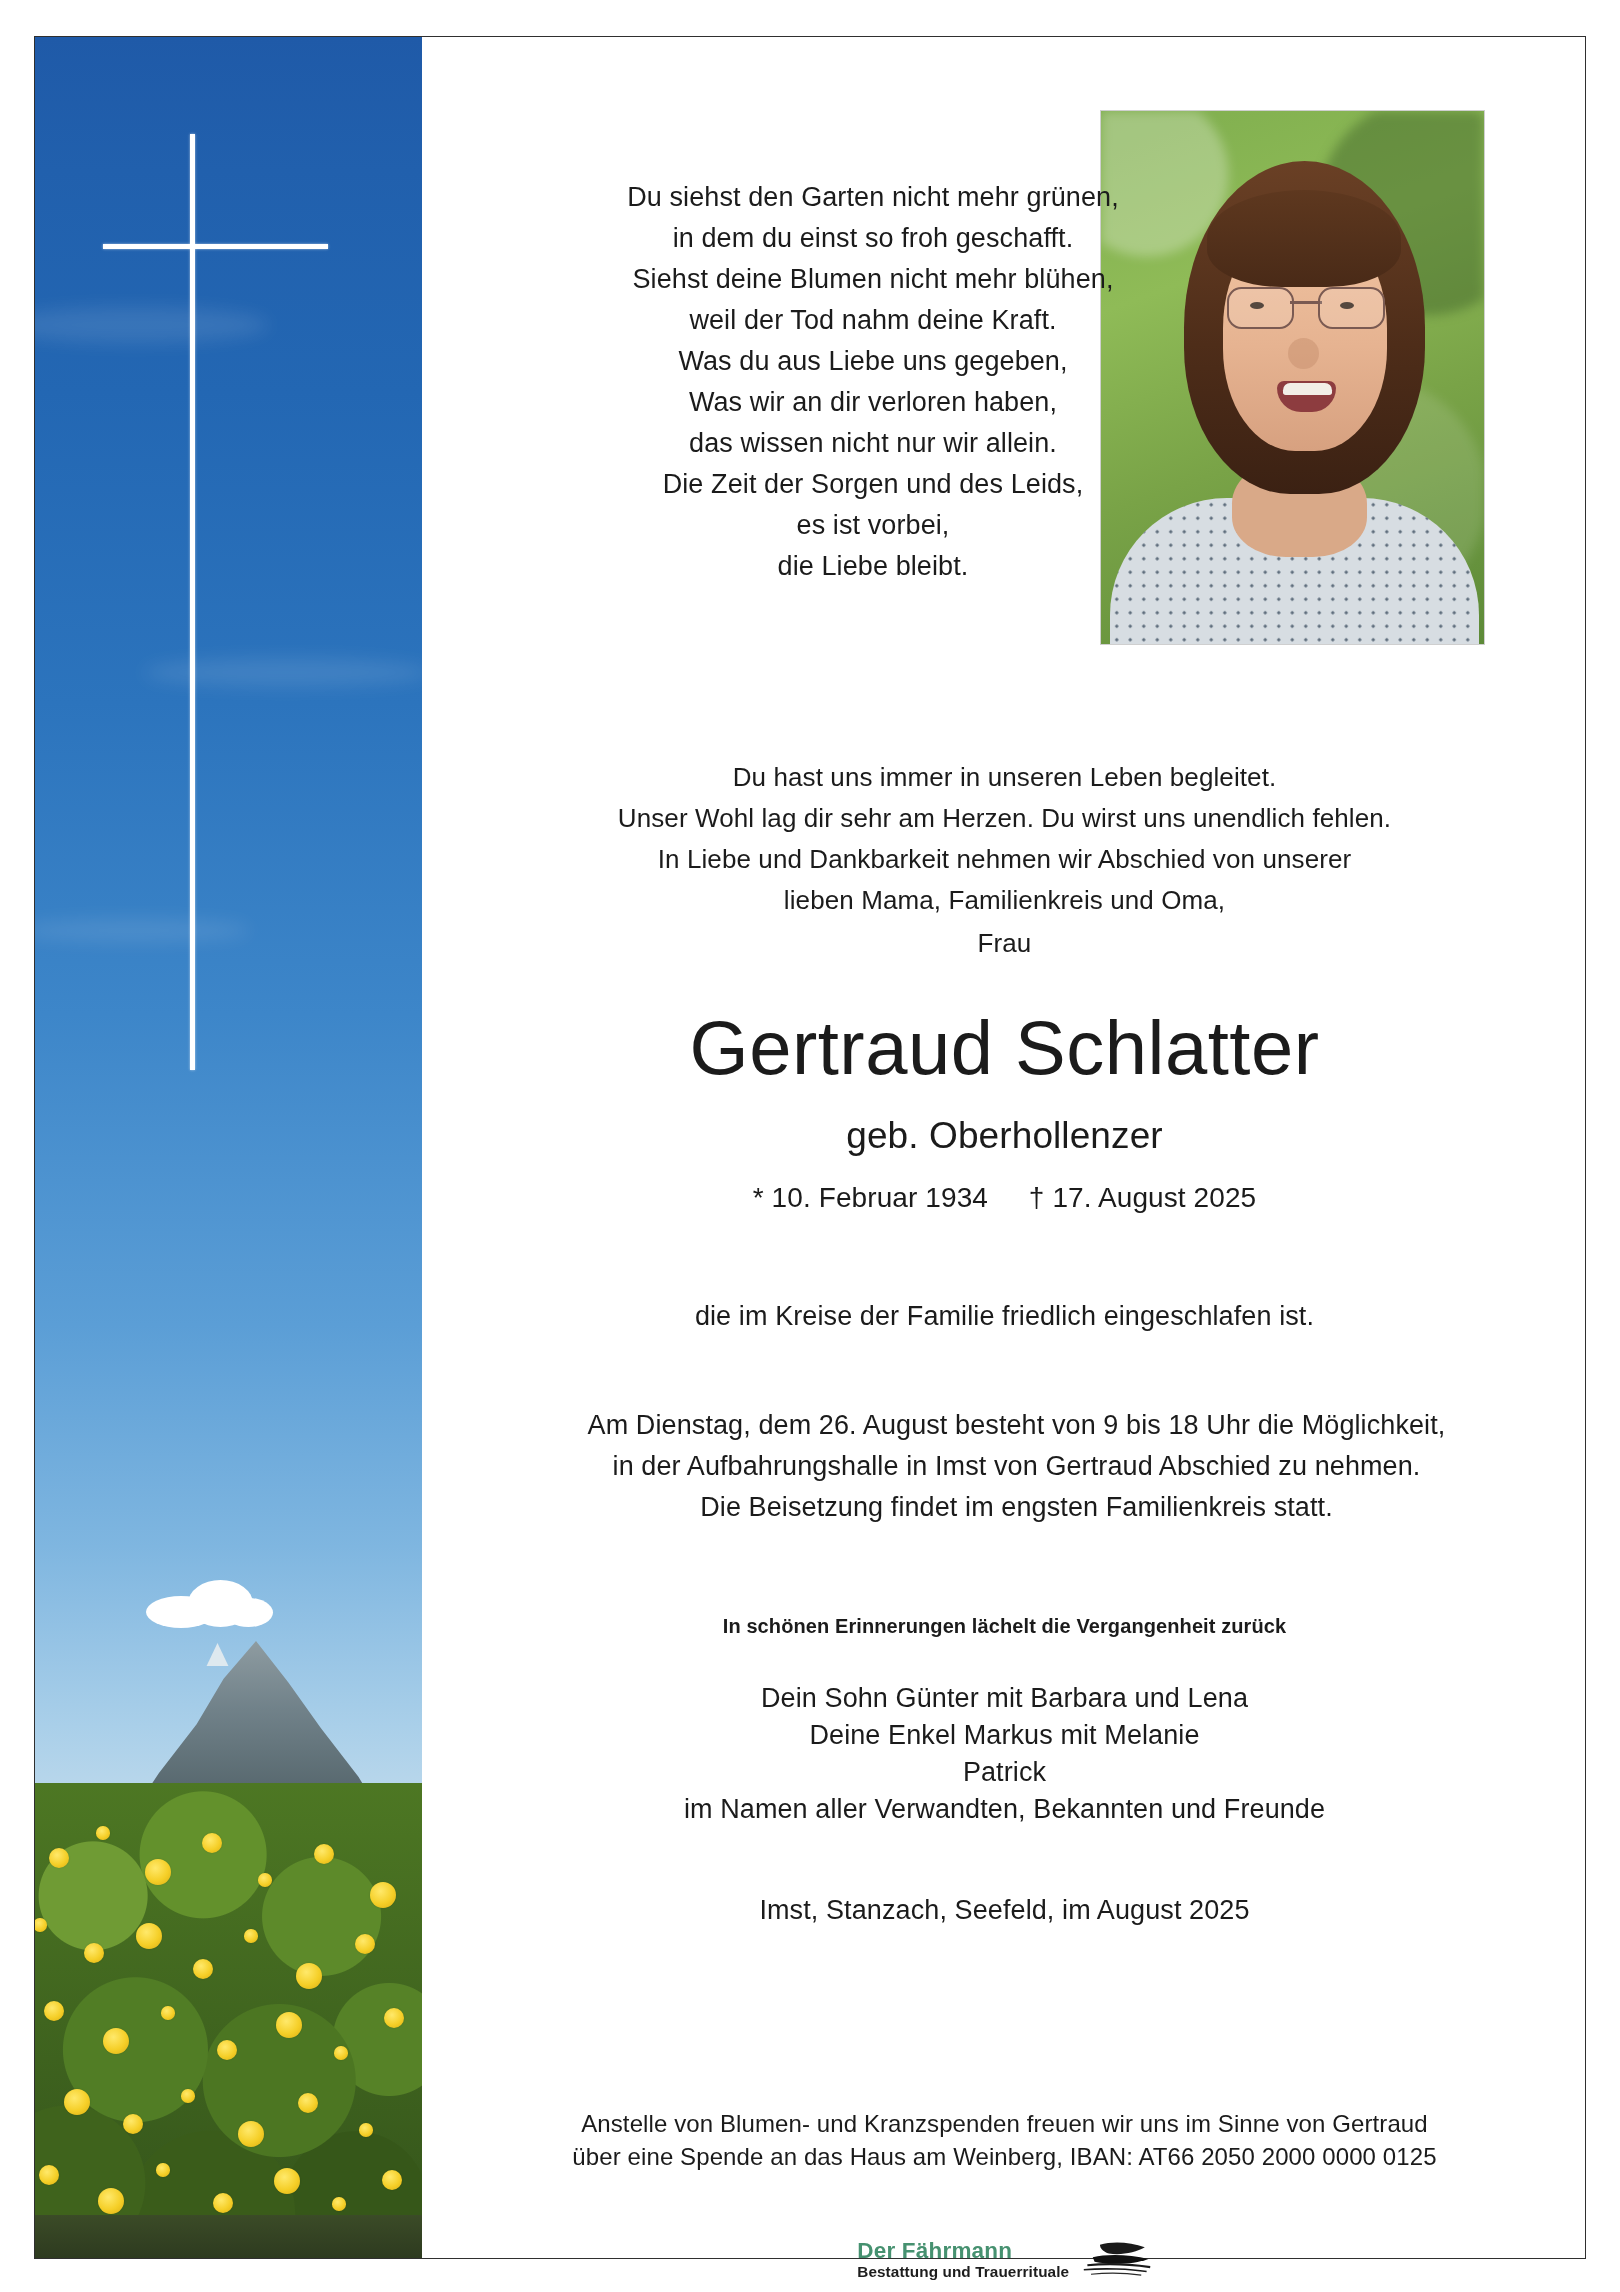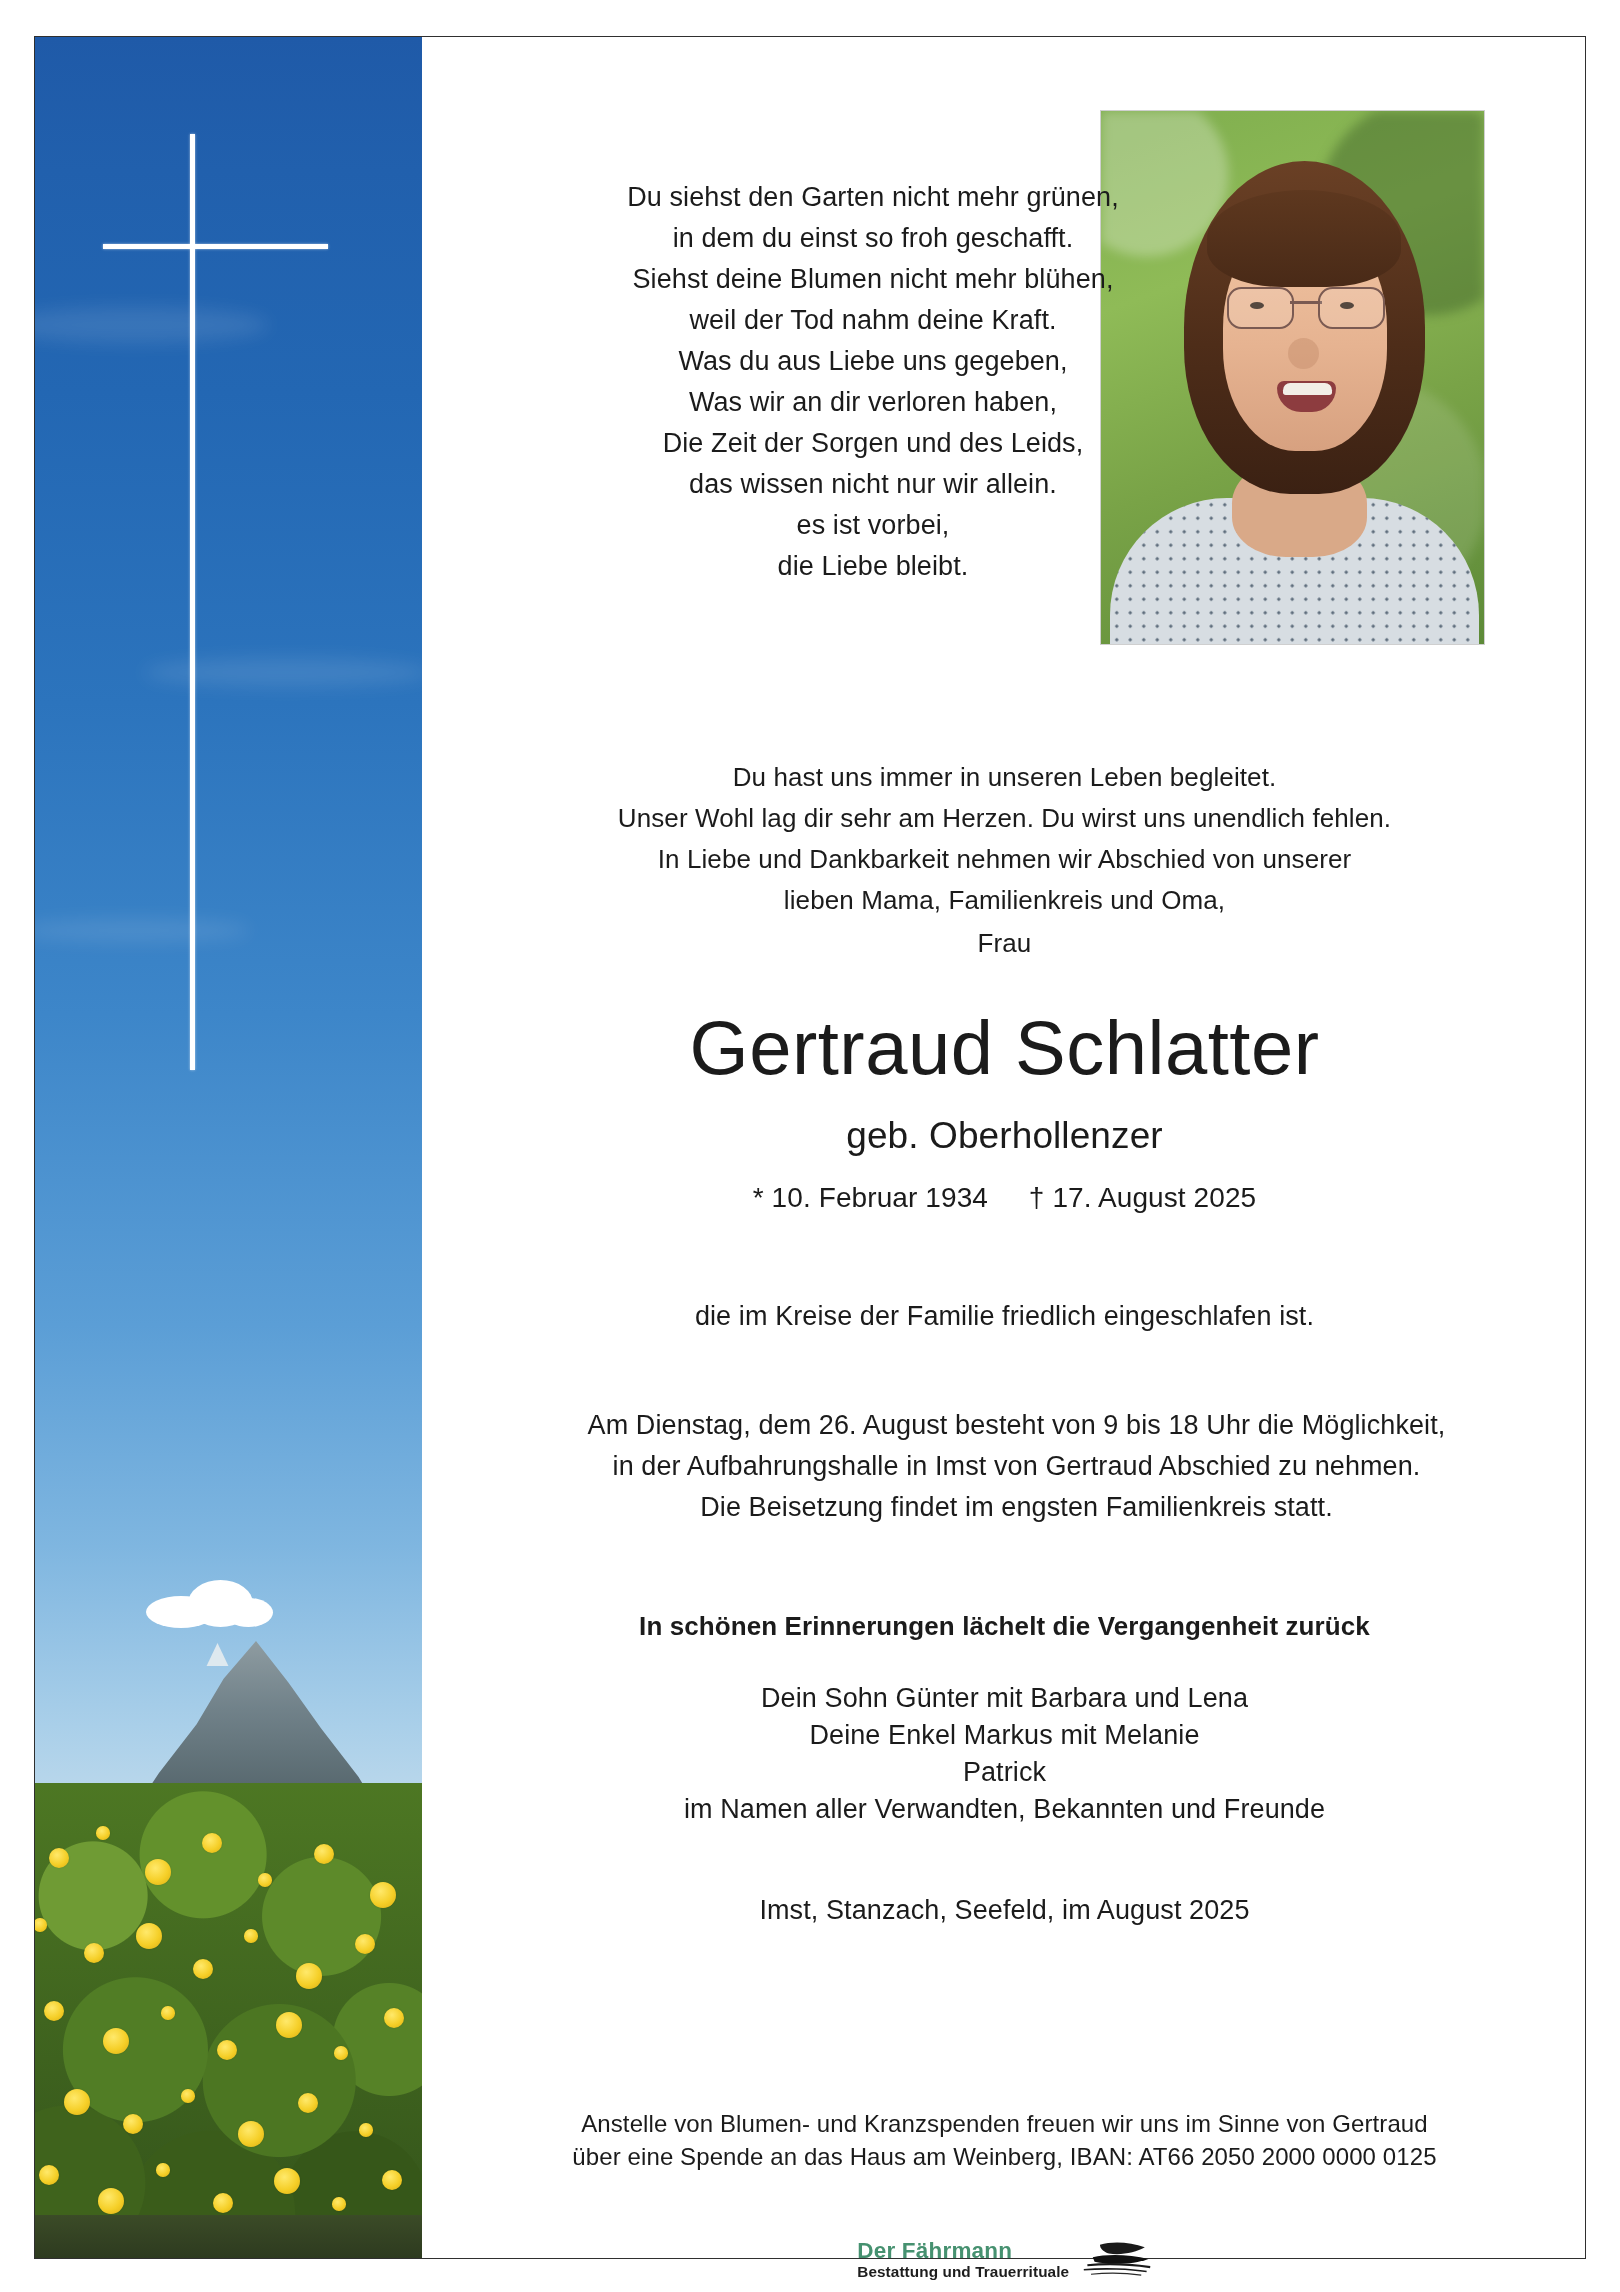--- a/index.html
+++ b/index.html
@@ -220,21 +220,21 @@
   .fell-asleep{
     position:absolute;left:0;top:1260px;width:1163px;
     font-size:27px;line-height:38px;
   }
   .viewing{
     position:absolute;left:0;top:1368px;width:1163px;
     font-size:27px;line-height:41px;padding-left:12px;
   }
   .memories-head{
     position:absolute;left:0;top:1571px;width:1163px;
-    font-size:26px;line-height:36px;font-weight:700;
+    font-size:20px;line-height:36px;font-weight:700;
   }
   .family{
     position:absolute;left:0;top:1643px;width:1163px;
     font-size:27px;line-height:37px;
   }
   .places{
     position:absolute;left:0;top:1854px;width:1163px;
     font-size:27px;line-height:38px;
   }
   .donation{
@@ -342,22 +342,22 @@
 
   <div class="content">
 
     <div class="txt poem">
       <div>Du siehst den Garten nicht mehr grünen,</div>
       <div>in dem du einst so froh geschafft.</div>
       <div>Siehst deine Blumen nicht mehr blühen,</div>
       <div>weil der Tod nahm deine Kraft.</div>
       <div>Was du aus Liebe uns gegeben,</div>
       <div>Was wir an dir verloren haben,</div>
+      <div>das wissen nicht nur wir allein.</div>
       <div>Die Zeit der Sorgen und des Leids,</div>
-      <div>das wissen nicht nur wir allein.</div>
       <div>es ist vorbei,</div>
       <div>die Liebe bleibt.</div>
     </div>
 
     <div class="txt intro">
       <div>Du hast uns immer in unseren Leben begleitet.</div>
       <div>Unser Wohl lag dir sehr am Herzen. Du wirst uns unendlich fehlen.</div>
       <div>In Liebe und Dankbarkeit nehmen wir Abschied von unserer</div>
       <div>lieben Mama, Familienkreis und Oma,</div>
     </div>

